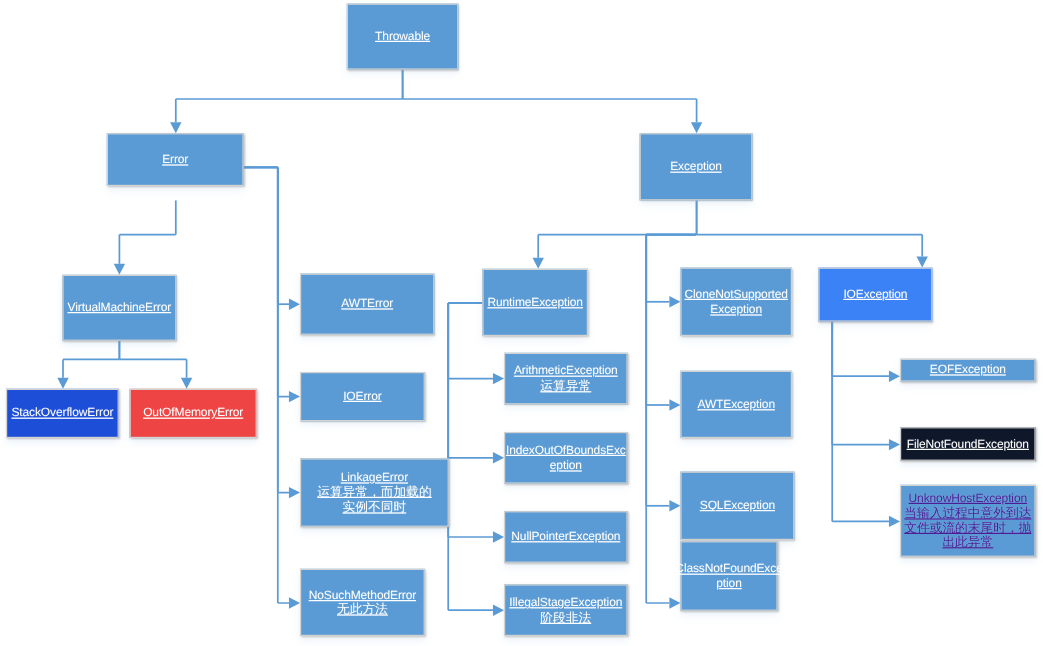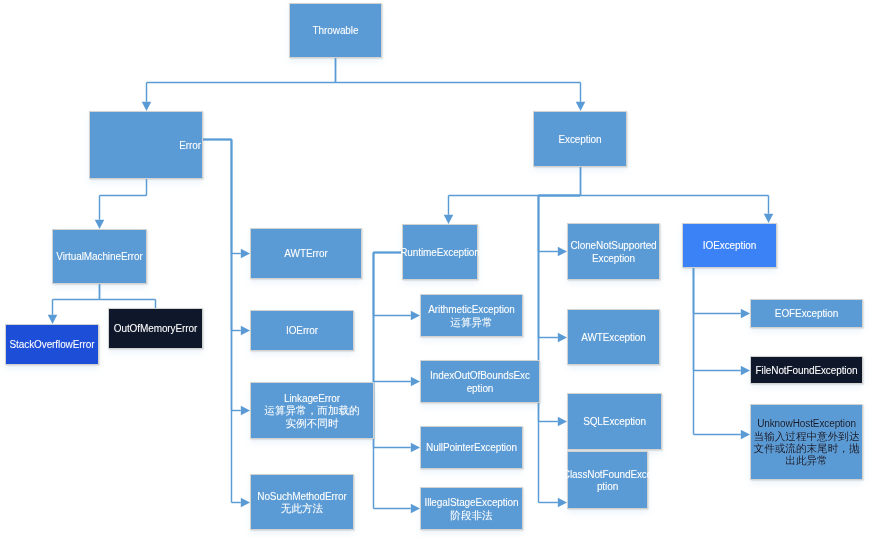--- a/index.html
+++ b/index.html
@@ -9,21 +9,21 @@
        -webkit-font-smoothing:antialiased;}
   #canvas{position:relative;width:869px;height:538px;background:#fff;}
   svg#wires{position:absolute;left:0;top:0;width:869px;height:538px;pointer-events:none;}
   .node{position:absolute;box-sizing:border-box;display:flex;align-items:center;
         justify-content:center;text-align:center;color:#ffffff;
         background:#5B9BD5;border:1px solid #d2d2d0;
         box-shadow:0.8px 0.8px 1.6px rgba(150,150,148,.55), 0 4px 7px rgba(91,155,213,.10);}
   .node .label{line-height:12.3px;font-size:10px;letter-spacing:-0.1px;
                text-shadow:0 0 1px rgba(255,255,255,.25);padding:0 1px;
                position:relative;top:1px;}
-  .node .label div{white-space:nowrap;}
+  .node .label div{white-space:nowrap;text-decoration:underline;}
   .node .label div.cjk{font-size:10.6px;letter-spacing:0px;position:relative;top:-1px;}
   .watermark{position:absolute;left:538px;top:508px;color:rgba(222,219,185,0.72);
              font-family:"Liberation Serif",serif;
              font-size:19px;line-height:19px;white-space:nowrap;letter-spacing:2.65px;}
 </style>
 </head>
 <body>
 
 <div id="canvas" style="background: rgb(255, 255, 255);">
   <svg id="wires" viewBox="0 0 869 538">
@@ -159,41 +159,41 @@
         <line x1="693.5" y1="434.5" x2="740.8" y2="434.5" stroke="#5B9BD5" stroke-width="1.45"></line>
         <path d="M 740.8 429.75 L 740.8 439.25 L 750 434.5 Z" fill="#5B9BD5"></path>
       </g>
     </svg>
   <div id="nodes">
       <div class="node" style="left: 289px; top: 3px; width: 93px; height: 55px; background: rgb(91, 155, 213); border-color: rgb(210, 210, 208); color: rgb(255, 255, 255);">
         <div class="label">
           <div>Throwable</div>
         </div>
       </div>
-      <div class="node" style="left: 89px; top: 111px; width: 114px; height: 68px; background: rgb(91, 155, 213); border-color: rgb(210, 210, 208); color: rgb(255, 255, 255); justify-content: flex-end;">
+      <div class="node" style="left: 89px; top: 111px; width: 114px; height: 44px; background: rgb(91, 155, 213); border-color: rgb(210, 210, 208); color: rgb(255, 255, 255);">
         <div class="label">
           <div>Error</div>
         </div>
       </div>
       <div class="node" style="left: 533px; top: 111px; width: 94px; height: 56px; background: rgb(91, 155, 213); border-color: rgb(210, 210, 208); color: rgb(255, 255, 255);">
         <div class="label">
           <div>Exception</div>
         </div>
       </div>
       <div class="node" style="left: 52px; top: 229px; width: 95px; height: 55px; background: rgb(91, 155, 213); border-color: rgb(210, 210, 208); color: rgb(255, 255, 255);">
         <div class="label">
           <div>VirtualMachineError</div>
         </div>
       </div>
       <div class="node" style="left: 5px; top: 324px; width: 94px; height: 41px; background: #1d4ed8; border-color: rgb(210, 210, 208); color: rgb(255, 255, 255);">
         <div class="label">
           <div>StackOverflowError</div>
         </div>
       </div>
-      <div class="node" style="left: 108px; top: 308px; width: 95px; height: 41px; background: #0f172a; border-color: rgb(210, 210, 208); color: rgb(255, 255, 255);">
+      <div class="node" style="left: 108px; top: 324px; width: 106px; height: 41px; background: #ef4444; border-color: rgb(210, 210, 208); color: rgb(255, 255, 255);">
         <div class="label">
           <div>OutOfMemoryError</div>
         </div>
       </div>
       <div class="node" style="left: 250px; top: 228px; width: 112px; height: 51px; background: rgb(91, 155, 213); border-color: rgb(210, 210, 208); color: rgb(255, 255, 255);">
         <div class="label">
           <div>AWTError</div>
         </div>
       </div>
       <div class="node" style="left: 250px; top: 310px; width: 104px; height: 41px; background: rgb(91, 155, 213); border-color: rgb(210, 210, 208); color: rgb(255, 255, 255);">
@@ -207,32 +207,32 @@
           <div class="cjk">运算异常，而加载的</div>
           <div class="cjk">实例不同时</div>
         </div>
       </div>
       <div class="node" style="left: 250px; top: 474px; width: 104px; height: 56px; background: rgb(91, 155, 213); border-color: rgb(210, 210, 208); color: rgb(255, 255, 255);">
         <div class="label">
           <div>NoSuchMethodError</div>
           <div class="cjk">无此方法</div>
         </div>
       </div>
-      <div class="node" style="left: 402px; top: 224px; width: 76px; height: 56px; background: rgb(91, 155, 213); border-color: rgb(210, 210, 208); color: rgb(255, 255, 255);">
+      <div class="node" style="left: 402px; top: 224px; width: 88px; height: 56px; background: rgb(91, 155, 213); border-color: rgb(210, 210, 208); color: rgb(255, 255, 255);">
         <div class="label">
           <div>RuntimeException</div>
         </div>
       </div>
       <div class="node" style="left: 420px; top: 294px; width: 103px; height: 43px; background: rgb(91, 155, 213); border-color: rgb(210, 210, 208); color: rgb(255, 255, 255);">
         <div class="label">
           <div>ArithmeticException</div>
           <div class="cjk">运算异常</div>
         </div>
       </div>
-      <div class="node" style="left: 420px; top: 360px; width: 120px; height: 43px; background: rgb(91, 155, 213); border-color: rgb(210, 210, 208); color: rgb(255, 255, 255);">
+      <div class="node" style="left: 420px; top: 360px; width: 103px; height: 43px; background: rgb(91, 155, 213); border-color: rgb(210, 210, 208); color: rgb(255, 255, 255);">
         <div class="label">
           <div>IndexOutOfBoundsExc</div>
           <div>eption</div>
         </div>
       </div>
       <div class="node" style="left: 420px; top: 426px; width: 103px; height: 43px; background: rgb(91, 155, 213); border-color: rgb(210, 210, 208); color: rgb(255, 255, 255);">
         <div class="label">
           <div>NullPointerException</div>
         </div>
       </div>
@@ -262,31 +262,31 @@
         <div class="label">
           <div>ClassNotFoundExce</div>
           <div>ption</div>
         </div>
       </div>
       <div class="node" style="left: 682px; top: 223px; width: 95px; height: 45px; background: #3b82f6; border-color: rgb(210, 210, 208); color: rgb(255, 255, 255);">
         <div class="label">
           <div>IOException</div>
         </div>
       </div>
-      <div class="node" style="left: 750px; top: 299px; width: 113px; height: 29px; background: rgb(91, 155, 213); border-color: rgb(210, 210, 208); color: rgb(255, 255, 255);">
+      <div class="node" style="left: 750px; top: 299px; width: 113px; height: 19px; background: rgb(91, 155, 213); border-color: rgb(210, 210, 208); color: rgb(255, 255, 255);">
         <div class="label">
           <div>EOFException</div>
         </div>
       </div>
       <div class="node" style="left: 750px; top: 356px; width: 113px; height: 28px; background: #0f172a; border-color: rgb(210, 210, 208); color: rgb(255, 255, 255);">
         <div class="label">
           <div>FileNotFoundException</div>
         </div>
       </div>
-      <div class="node" style="left: 750px; top: 404px; width: 113px; height: 76px; background: rgb(91, 155, 213); border-color: rgb(210, 210, 208); color: #0f172a;">
+      <div class="node" style="left: 750px; top: 404px; width: 113px; height: 60px; background: rgb(91, 155, 213); border-color: rgb(210, 210, 208); color: #4c1d95;">
         <div class="label">
           <div>UnknowHostException</div>
           <div class="cjk">当输入过程中意外到达</div>
           <div class="cjk">文件或流的末尾时，抛</div>
           <div class="cjk">出此异常</div>
         </div>
       </div>
     </div>
 </div>
 

